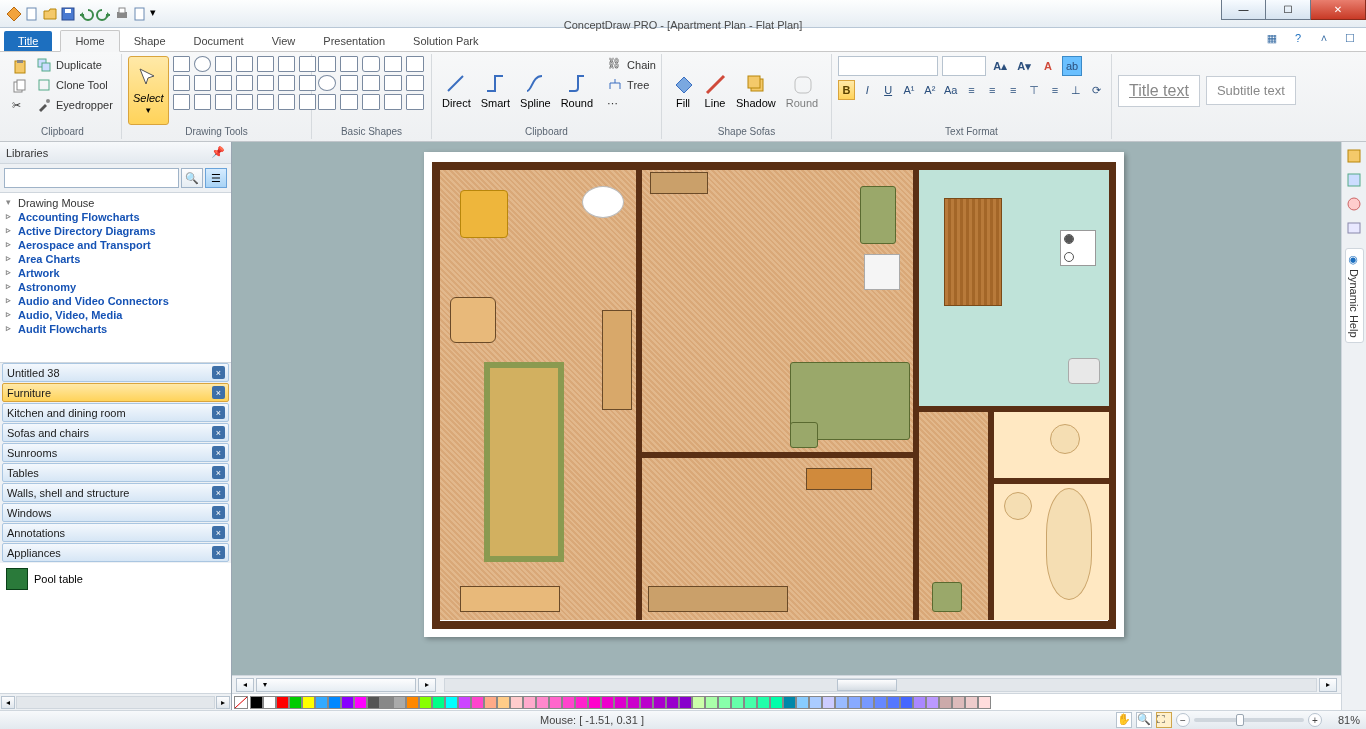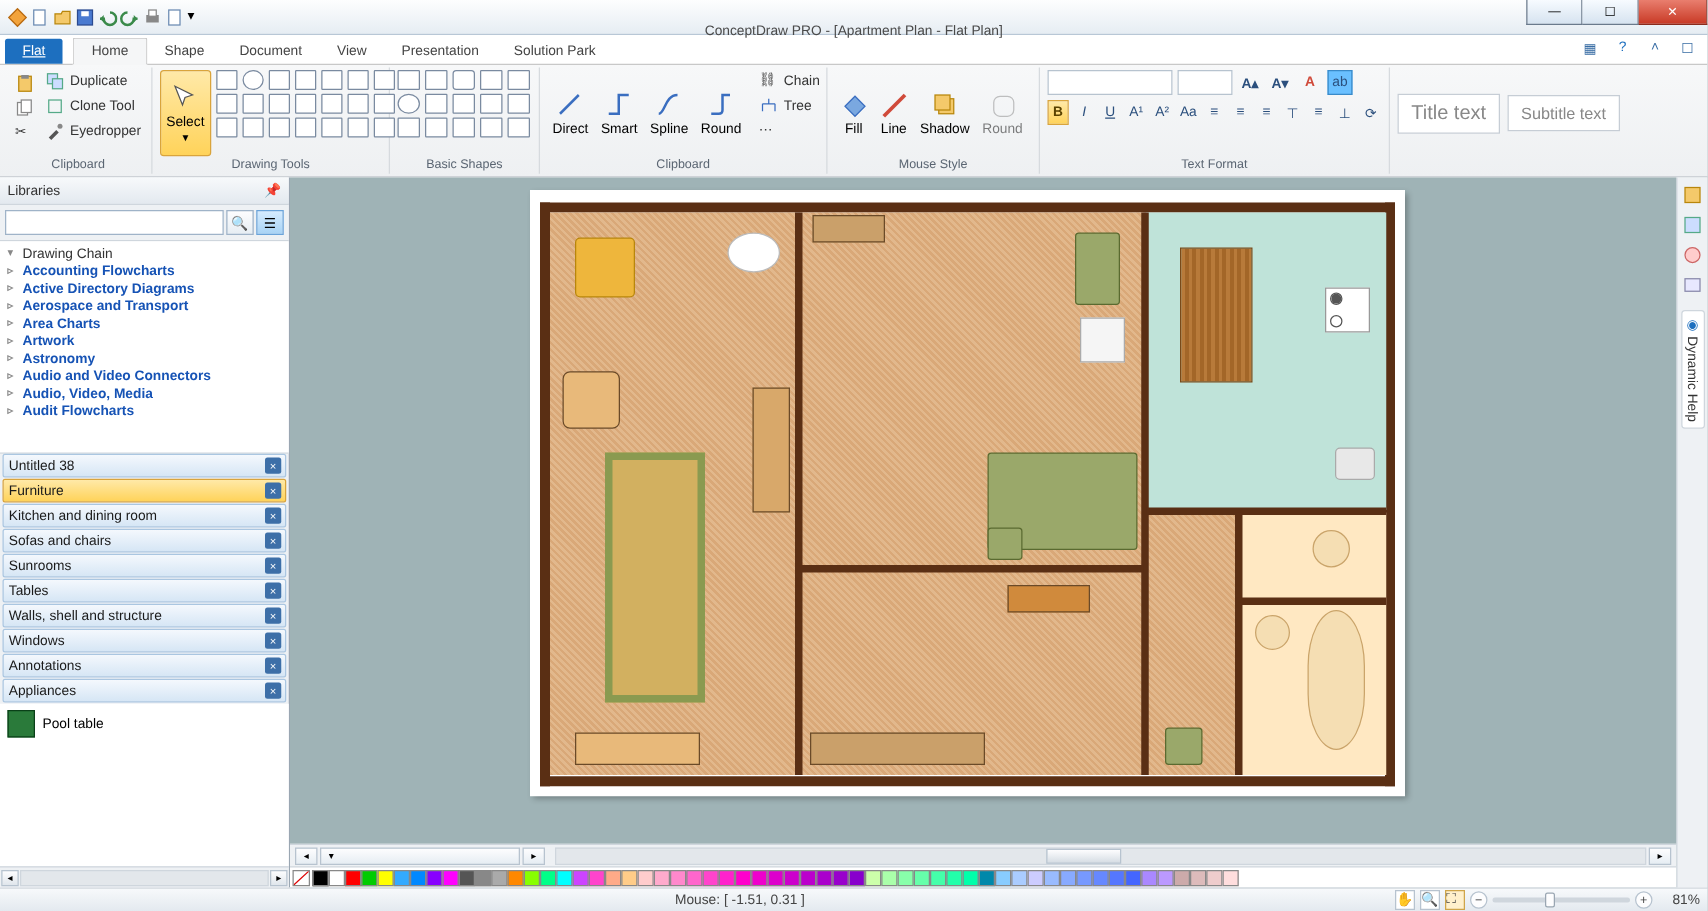--- a/index.html
+++ b/index.html
@@ -22,21 +22,21 @@
 .rtab.active { background:#f5f6f7; border:1px solid #c8c8c8; border-bottom:1px solid #f5f6f7; margin-bottom:-1px; border-radius:2px 2px 0 0;}
 .ribbon-right { position:absolute; right:8px; top:30px; display:flex; gap:10px; align-items:center; color:#3a6ea5;}
 .ribbon-right span{width:16px;height:16px;display:inline-flex;align-items:center;justify-content:center;}
 
 
 .ribbon { height:90px; background:linear-gradient(#f7f8f9,#eef0f2); border-bottom:1px solid #c0c5ca; display:flex; padding:2px 4px;}
 .group { border-right:1px solid #d6dade; padding:2px 6px 0 6px; display:flex; flex-direction:column; justify-content:space-between; }
 .group-label { text-align:center; color:#5a6572; font-size:10px; padding:1px 0 2px; }
 .group-body { flex:1; display:flex; gap:4px; }
 .vbtn { display:flex; flex-direction:column; align-items:center; justify-content:center; padding:2px 4px; gap:2px; border-radius:3px;}
-.vbtn.sel { background:linear-gradient(#ffe9a8,#ffd35a); border:1px solid #d9a43c;}
+.vbtn.sel { background:linear-gradient(#ffe9a8,#ffd35a); border:1px solid #d9a43c;font-style:italic;}
 .vbtn .ico { width:24px; height:24px; }
 .small-list { display:flex; flex-direction:column; gap:2px; }
 .small-btn { display:flex; align-items:center; gap:4px; padding:1px 2px; color:#333;}
 .icon16{ width:16px;height:16px;display:inline-block;}
 .shape-grid { display:grid; grid-template-columns:repeat(6,18px); grid-auto-rows:16px; gap:3px 4px;}
 .shape-grid span{ border:1px solid #7a8aa0; border-radius:1px; background:#fff;}
 .conn-btns{display:flex;gap:2px;}
 .conn-btns .vbtn .ico{width:22px;height:22px;}
 .textfmt{display:flex;align-items:center;gap:4px;}
 .font-combo{width:100px;height:20px;border:1px solid #b7c3cf;background:#fff;}
@@ -174,21 +174,21 @@
   </div>
   <div class="title-text">ConceptDraw PRO - [Apartment Plan - Flat Plan]</div>
   <div class="win-controls">
     <div class="win-btn">—</div>
     <div class="win-btn">☐</div>
     <div class="win-btn close">✕</div>
   </div>
 </div>
 
 <div class="ribbon-tabs">
-  <div class="file-tab">Flat</div>
+  <div class="file-tab">Title</div>
   <div class="rtab active">Home</div>
   <div class="rtab">Shape</div>
   <div class="rtab">Document</div>
   <div class="rtab">View</div>
   <div class="rtab">Presentation</div>
   <div class="rtab">Solution Park</div>
 </div>
 <div class="ribbon-right">
   <span>▦</span>
   <span style="color:#1d6fbf;">?</span>
@@ -400,21 +400,21 @@
         </div>
       <div class="vbtn" style="opacity:.5;">
           <span class="ico">
             <svg width="24" height="24">
               <rect x="4" y="4" width="16" height="16" rx="5" fill="none" stroke="#888"></rect>
             </svg>
           </span>
           <span>Round</span>
         </div>
     </div>
-    <div class="group-label">Mouse Style</div>
+    <div class="group-label">Shape Sofas</div>
   </div>
 
   <div class="group" style="width:280px;">
     <div class="group-body" style="flex-direction:column;gap:4px;">
       <div class="textfmt">
         <div class="font-combo"></div>
         <div class="size-combo"></div>
         <span class="tf-btn" style="font-weight:bold;">A▴</span>
         <span class="tf-btn" style="font-weight:bold;">A▾</span>
         <span class="tf-btn" style="color:#d04a3a;font-weight:bold;">A</span>
@@ -434,41 +434,41 @@
         <span class="tf-btn">≡</span>
         <span class="tf-btn">⊥</span>
         <span class="tf-btn">⟳</span>
       </div>
     </div>
     <div class="group-label">Text Format</div>
   </div>
 
   <div class="group" style="border-right:none;">
     <div class="group-body style-strip" style="align-items:center;">
-      <div class="style-box" style="font-size:16px;">Title text</div>
+      <div class="style-box" style="font-size:16px;text-decoration:underline;">Title text</div>
       <div class="style-box" style="font-size:13px;">Subtitle text</div>
     </div>
     <div class="group-label">&nbsp;</div>
   </div>
 </div>
 
 <div class="main">
 
   <div class="libs">
     <div class="libs-head">
         <span>Libraries</span>
         <span class="pin">📌</span>
       </div>
     <div class="search-row">
       <input placeholder="" style="">
       <div class="sq-btn">🔍</div>
       <div class="sq-btn active">☰</div>
     </div>
     <div class="tree" id="lib-tree">
-        <div class="tree-item plain">Drawing Chain</div>
+        <div class="tree-item plain">Drawing Mouse</div>
         <div class="tree-item">Accounting Flowcharts</div>
         <div class="tree-item">Active Directory Diagrams</div>
         <div class="tree-item">Aerospace and Transport</div>
         <div class="tree-item">Area Charts</div>
         <div class="tree-item">Artwork</div>
         <div class="tree-item">Astronomy</div>
         <div class="tree-item">Audio and Video Connectors</div>
         <div class="tree-item">Audio, Video, Media</div>
         <div class="tree-item">Audit Flowcharts</div>
       </div>

